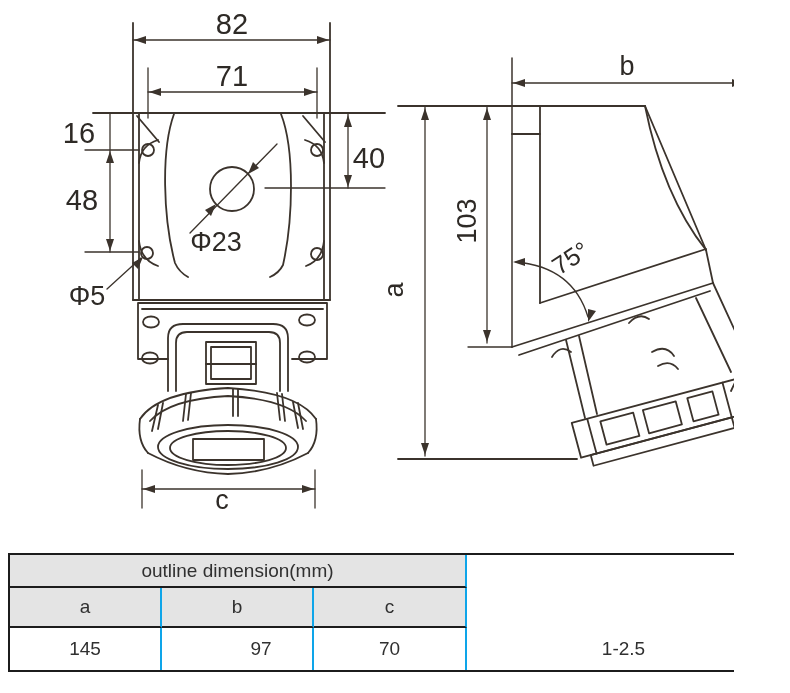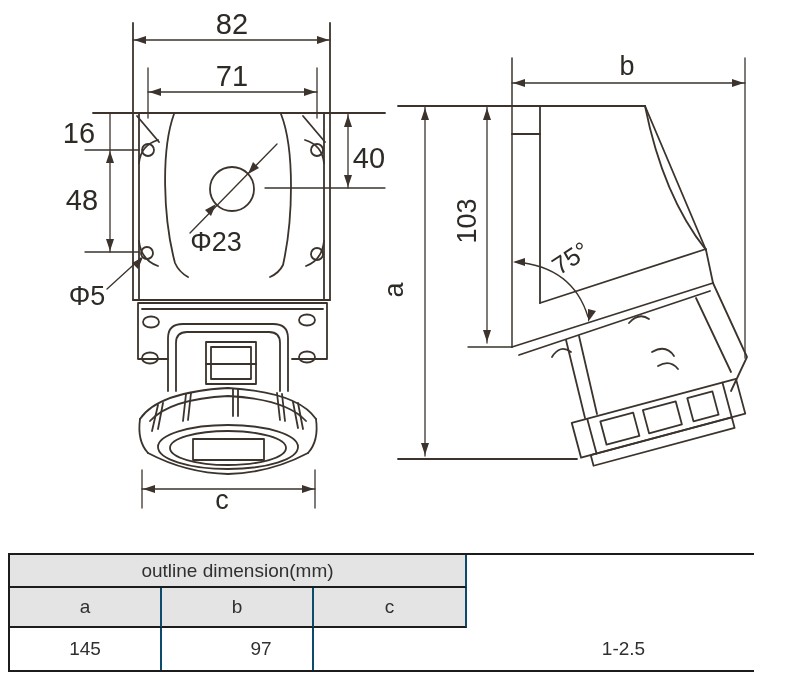--- a/index.html
+++ b/index.html
@@ -1,25 +1,25 @@
 <!DOCTYPE html>
 <html><head>
 <meta charset="utf-8">
 <style>
   html,body{margin:0;padding:0;background:#ffffff;}
   #stage{position:relative;width:734px;height:693px;background:#ffffff;overflow:hidden;
-         font-family:"Liberation Sans", sans-serif;padding-left:20px;}
+         font-family:"Liberation Sans", sans-serif;}
   svg{position:absolute;left:0;top:0;}
   svg text{font-family:"Liberation Sans", sans-serif;fill:#2e2a26;}
   .tbl{position:absolute;left:8px;top:553px;width:774px;height:119px;
        border:2px solid #1c1c1c;box-sizing:border-box;display:grid;
        grid-template-columns:152px 152px 153px 1fr;
        grid-template-rows:33px 40px 1fr;
        background:#ffffff;color:#303030;font-size:19px;}
-  .cell{border-right:2px solid #0c4a6e;border-bottom:2px solid #1c1c1c;
+  .cell{border-right:2px solid #0ea5e9;border-bottom:2px solid #1c1c1c;
         display:flex;align-items:center;justify-content:center;box-sizing:border-box;}
   .hdr{background:#e4e4e4;}
   .span-abc{grid-column:1/4;grid-row:1;}
   .span-cable{grid-column:4;grid-row:1/3;border-right:none;}
   .last-col{border-right:none;}
   .last-row{border-bottom:none;}
 </style>
 </head>
 <body>
 
@@ -176,18 +176,21 @@
     </div>
     <div class="cell hdr" style="grid-column:3;grid-row:2;">
       <span>c</span>
     </div>
     <div class="cell last-row" style="grid-column:1;grid-row:3;">
       <span>145</span>
     </div>
     <div class="cell last-row" style="grid-column:2;grid-row:3;margin-left:48px;">
       <span>97</span>
     </div>
+    <div class="cell last-row" style="grid-column:3;grid-row:3;">
+      <span>70</span>
+    </div>
     <div class="cell last-row last-col" style="grid-column:4;grid-row:3;text-align:right;">
       <span>1-2.5</span>
     </div>
   </div>
 
 </div>
 
 </body></html>

